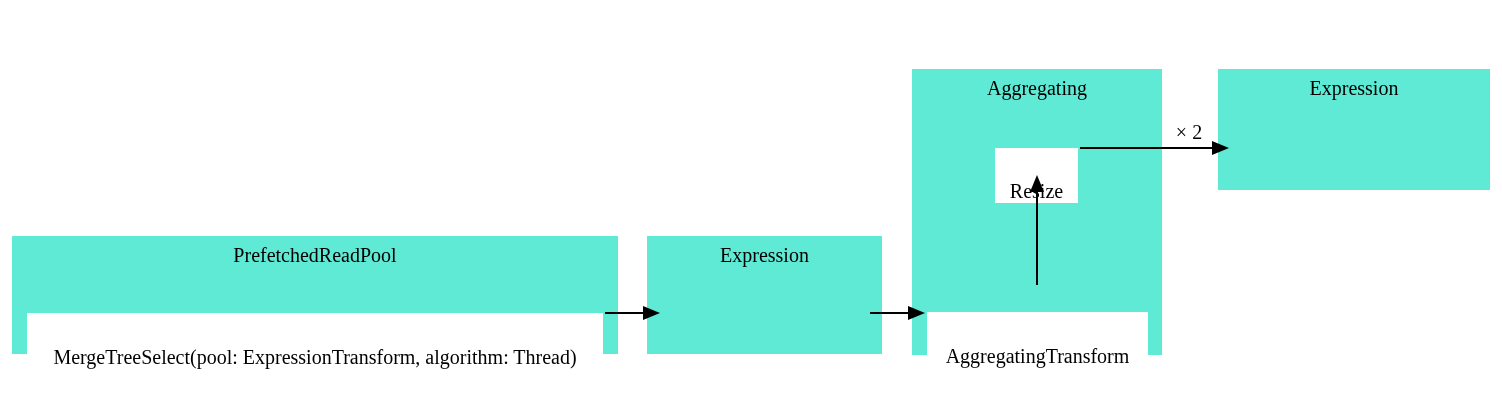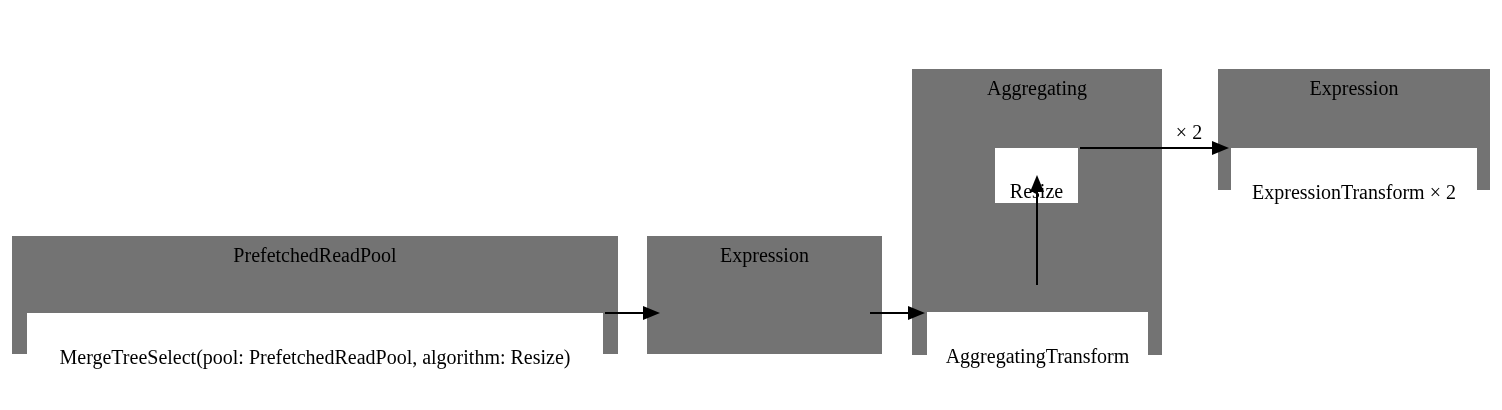--- a/index.html
+++ b/index.html
@@ -11,21 +11,21 @@
     position: relative;
     width: 1502px;
     height: 410px;
     background: #ffffff;
     overflow: hidden;
     font-family: "Liberation Serif", "DejaVu Serif", serif;
     color: #000000;
   }
   .cluster {
     position: absolute;
-    background: #737373;
+    background: #5eead4;
   }
   .cluster-title {
     position: absolute;
     left: 0;
     top: 6px;
     width: 100%;
     text-align: center;
     font-size: 20px;
     line-height: 26px;
     white-space: nowrap;
@@ -76,42 +76,39 @@
 </style>
 </head>
 <body>
 
 <div class="canvas">
 
   <div class="cluster" style="left:12px; top:236px; width:606px; height:118px;">
     <div class="cluster-title">PrefetchedReadPool</div>
   </div>
   <div class="node" style="left:27px; top:285px; width:576px; height:56px;">
-    <span>MergeTreeSelect(pool: PrefetchedReadPool, algorithm: Resize)</span>
+    <span>MergeTreeSelect(pool: ExpressionTransform, algorithm: Thread)</span>
   </div>
 
   <div class="cluster" style="left:647px; top:236px; width:235px; height:118px;">
     <div class="cluster-title">Expression</div>
   </div>
 
   <div class="cluster" style="left:912px; top:69px; width:250px; height:286px;">
     <div class="cluster-title">Aggregating</div>
   </div>
   <div class="node" style="left:995px; top:120px; width:83px; height:55px;">
     <span>Resize</span>
   </div>
   <div class="node" style="left:927px; top:284px; width:221px; height:56px;">
     <span>AggregatingTransform</span>
   </div>
 
   <div class="cluster" style="left:1218px; top:69px; width:272px; height:121px;">
     <div class="cluster-title">Expression</div>
-  </div>
-  <div class="node" style="left:1231px; top:120px; width:246px; height:56px;">
-    <span>ExpressionTransform × 2</span>
   </div>
 
   <div>
     <div class="edge-line-h" style="left:605px; top:312px; width:40px;"></div>
     <div class="arrowhead-right" style="left:643px; top:306px;"></div>
   </div>
 
   <div>
     <div class="edge-line-h" style="left:870px; top:312px; width:40px;"></div>
     <div class="arrowhead-right" style="left:908px; top:306px;"></div>

